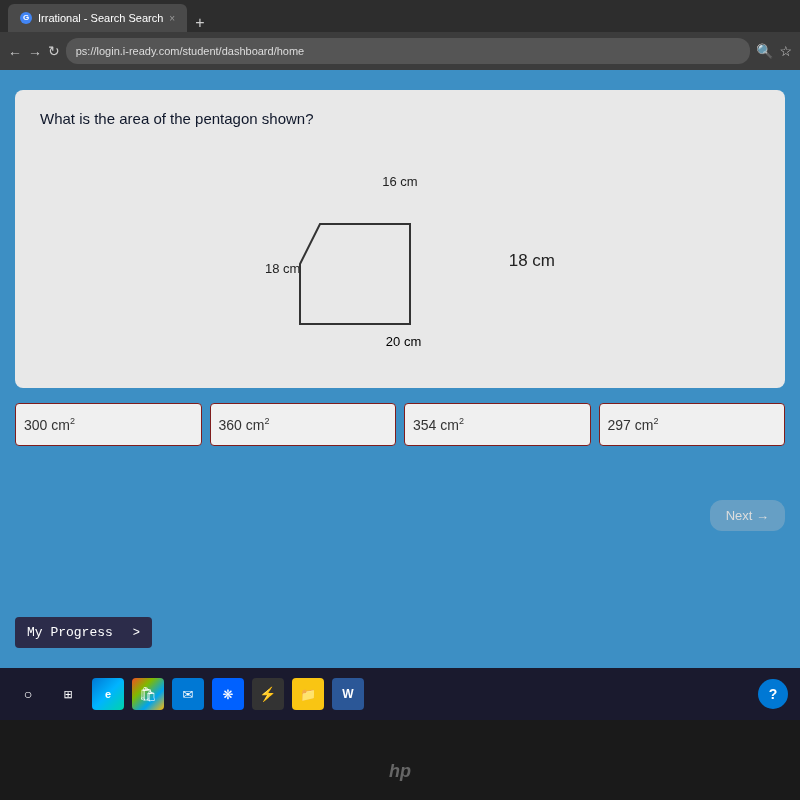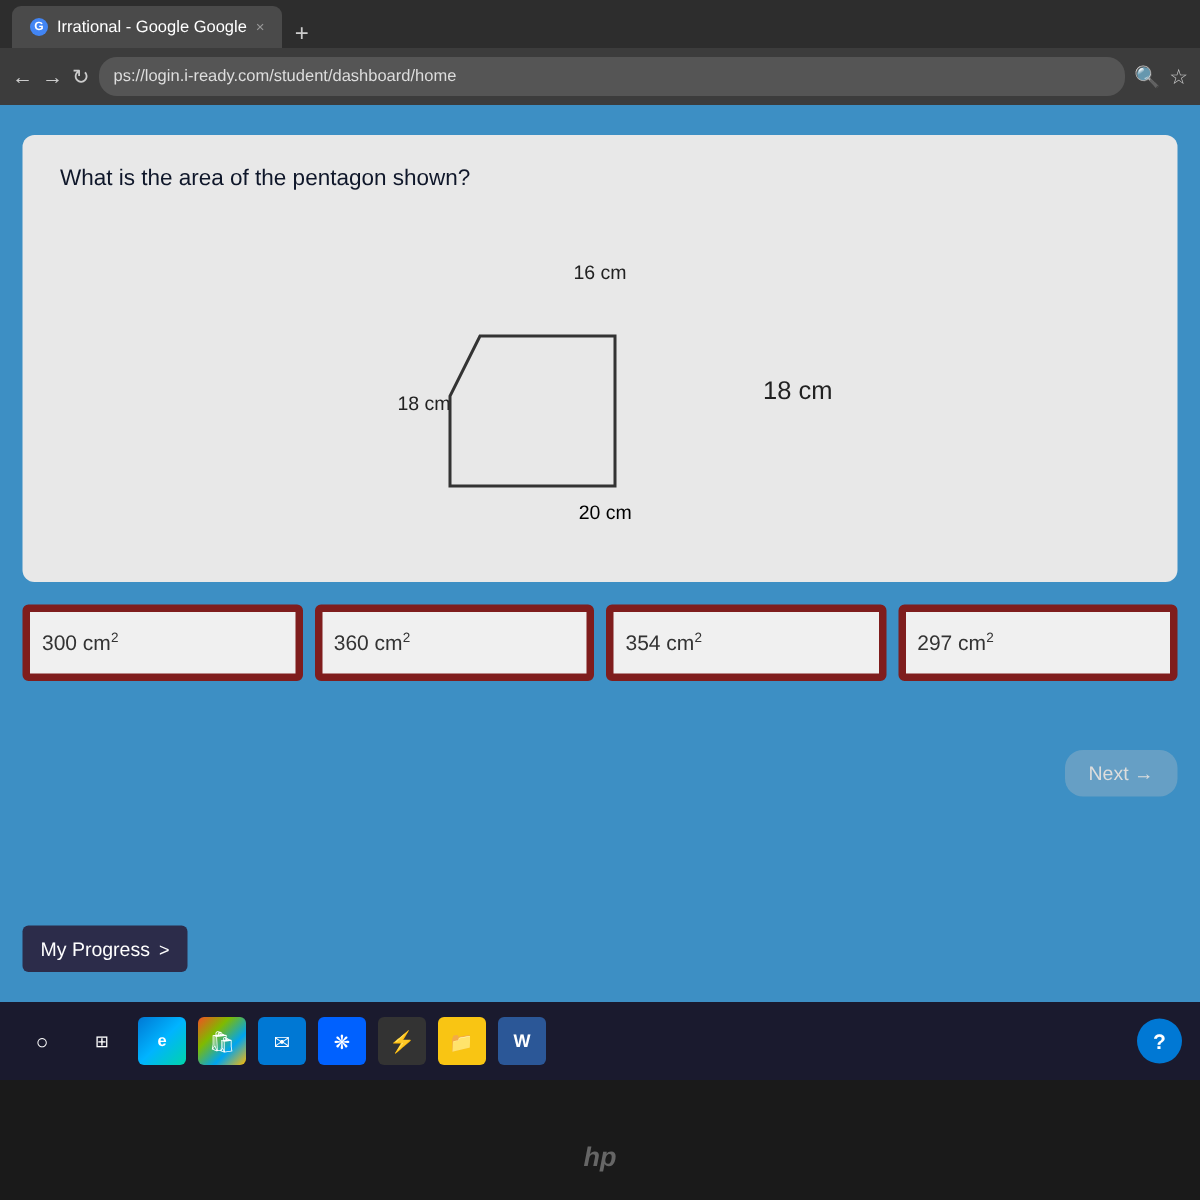--- a/index.html
+++ b/index.html
@@ -170,21 +170,21 @@
     
     .answer-options {
       display: flex;
       gap: 8px;
       margin-top: 5px;
     }
 
     .answer-btn {
       flex: 1;
       background: #f0f0f0;
-      border: 5px solid #7f1d1d;
+      border: 1px solid #7f1d1d;
       border-radius: 4px;
       padding: 12px 8px;
       font-size: 14px;
       color: #333;
       text-align: left;
       cursor: pointer;
     }
 
     .answer-btn sup {
       font-size: 9px;
@@ -220,21 +220,22 @@
     .my-progress-btn {
       background: #2c2c4a;
       color: #fff;
       border: none;
       padding: 8px 12px;
       border-radius: 4px;
       font-size: 13px;
       cursor: pointer;
       display: flex;
       align-items: center;
-      gap: 6px;
+      gap: 20px;
+      font-family: Liberation Mono, monospace;
     }
 
     .my-progress-chevron {
       font-size: 12px;
     }
 
     
     .taskbar {
       background: #1a1a2e;
       height: 52px;
@@ -329,21 +330,21 @@
       font-weight: bold;
     }
   </style>
 </head>
 <body>
 
 <div class="browser-chrome">
   <div class="tab-bar">
     <div class="tab active">
       <span class="g-favicon">G</span>
-      <span>Irrational - Google Google</span>
+      <span>Irrational - Search Search</span>
       <span class="tab-close">×</span>
     </div>
     <div class="tab-new">+</div>
   </div>
   <div class="address-bar-row">
     <span class="browser-icon">←</span>
     <span class="browser-icon">→</span>
     <span class="browser-icon">↻</span>
     <div class="address-bar">
       <span>ps://login.i-ready.com/student/dashboard/home</span>

